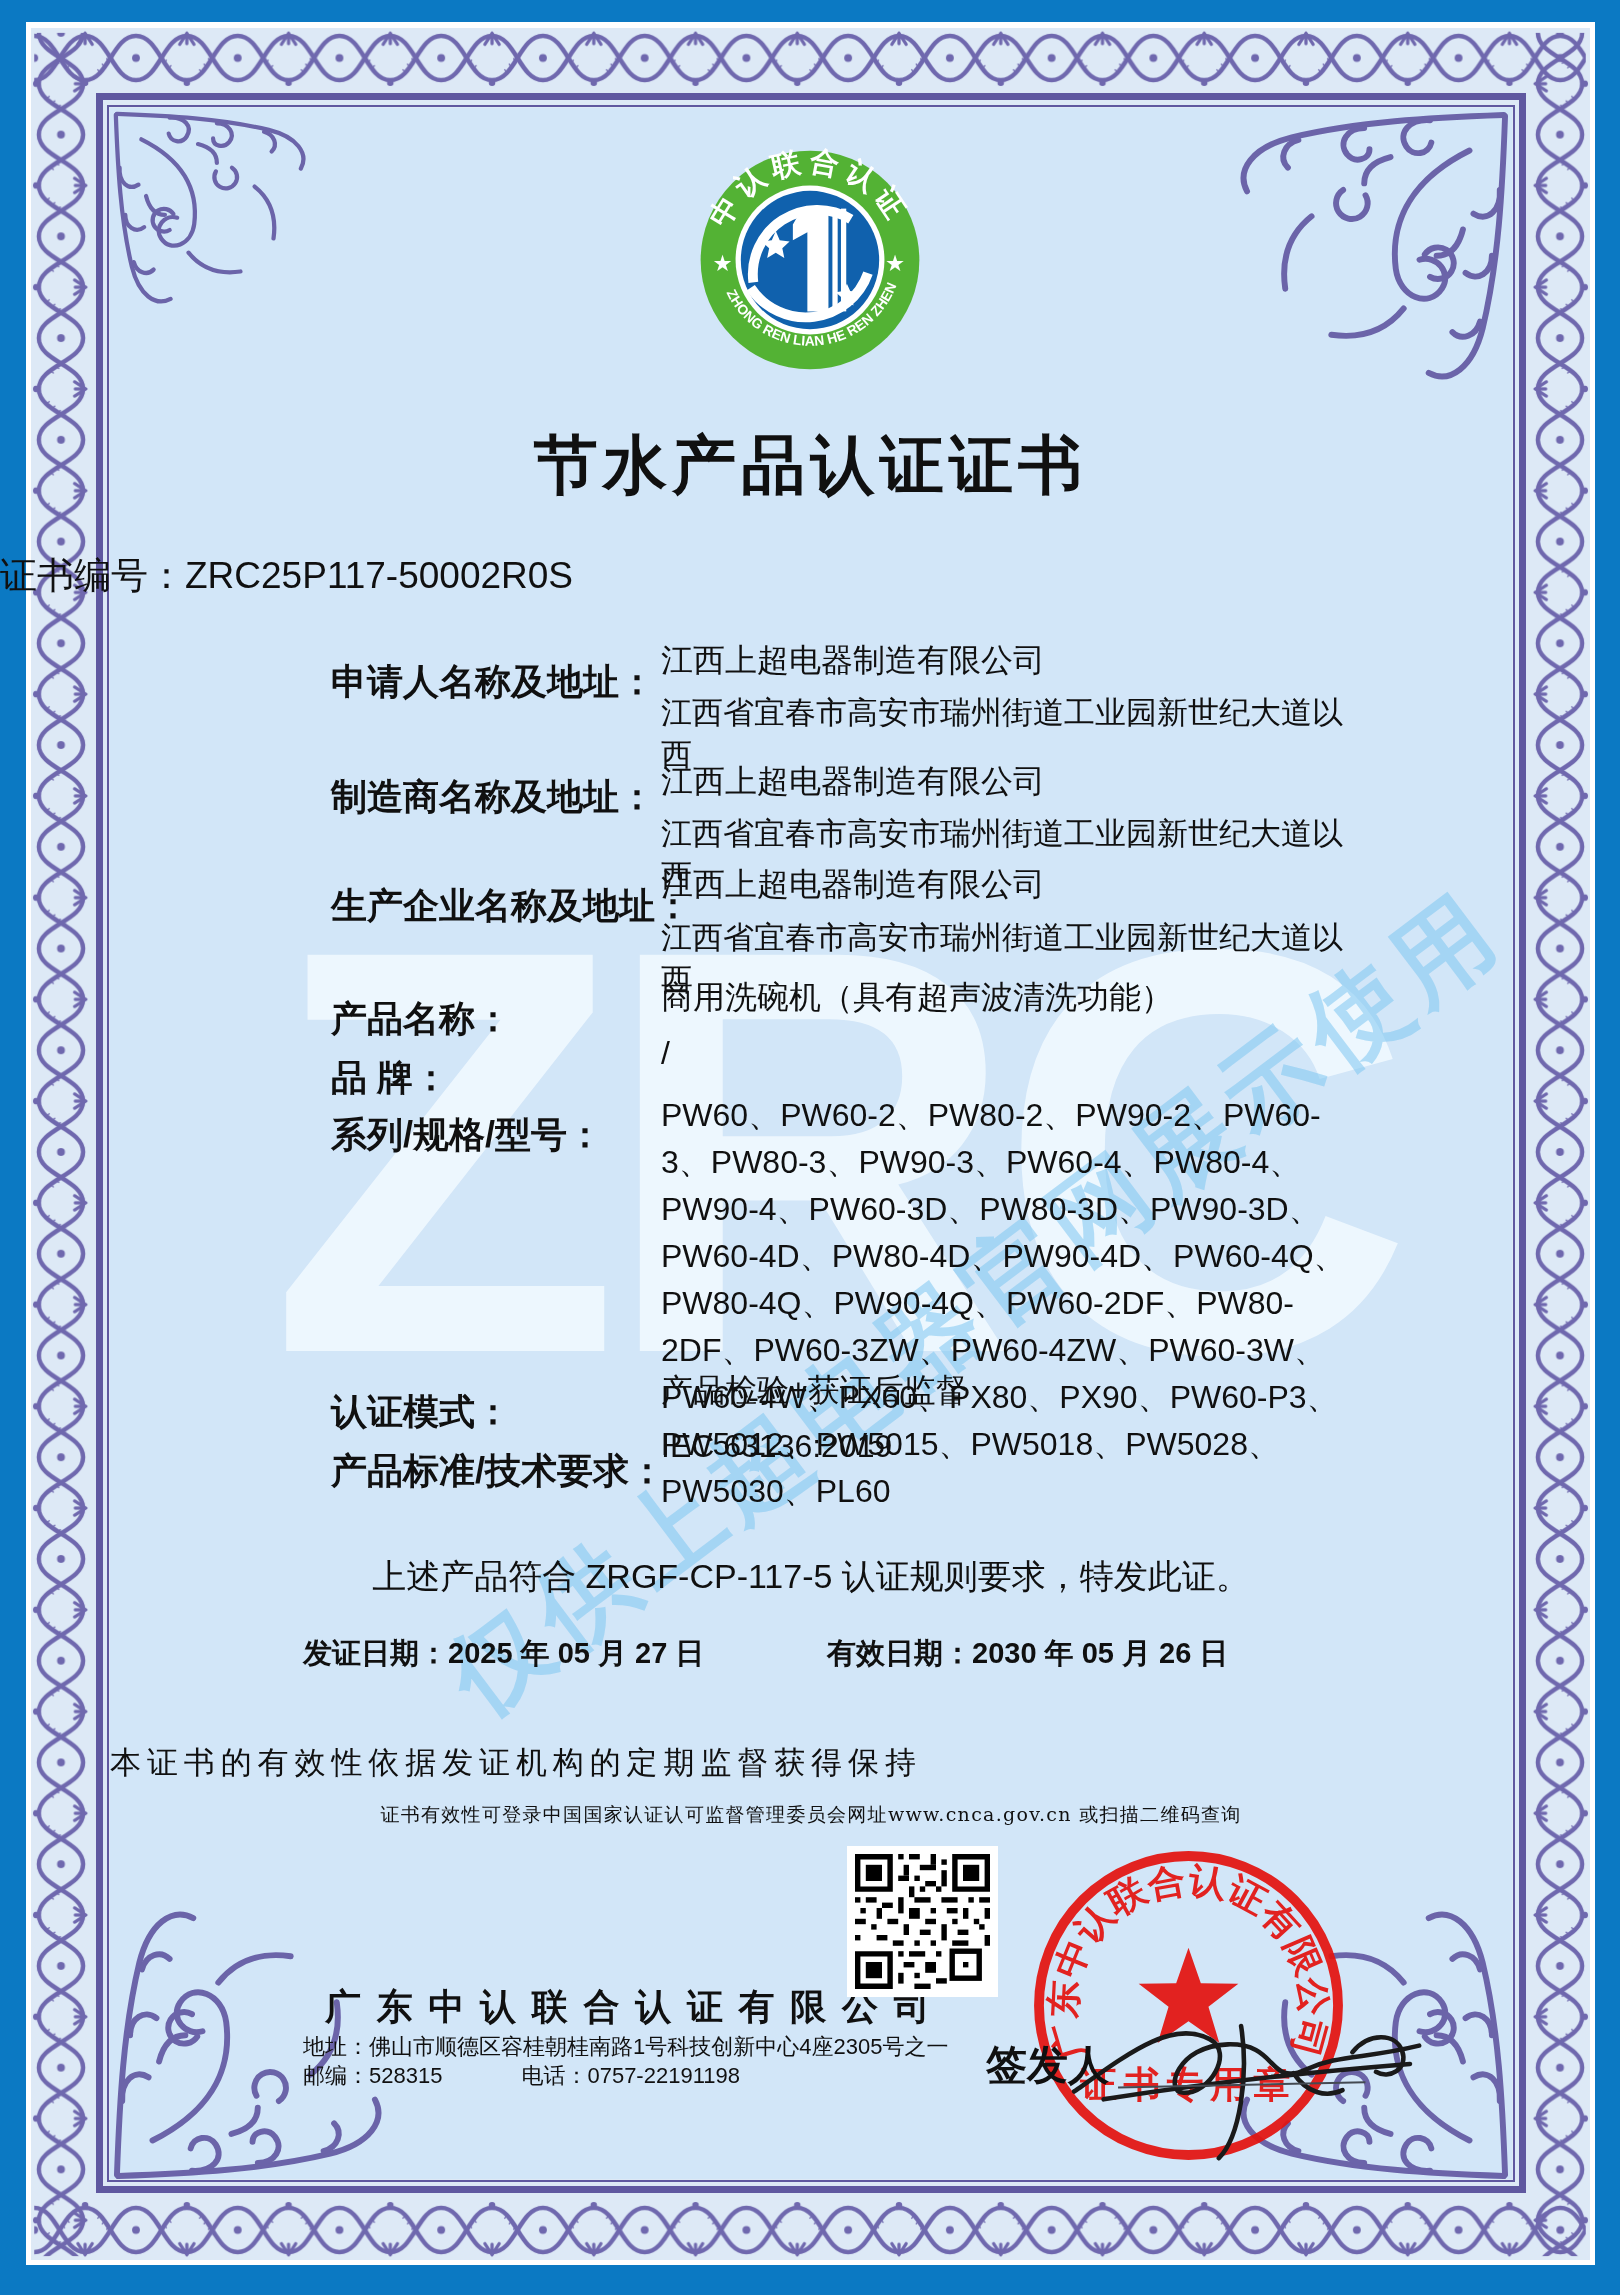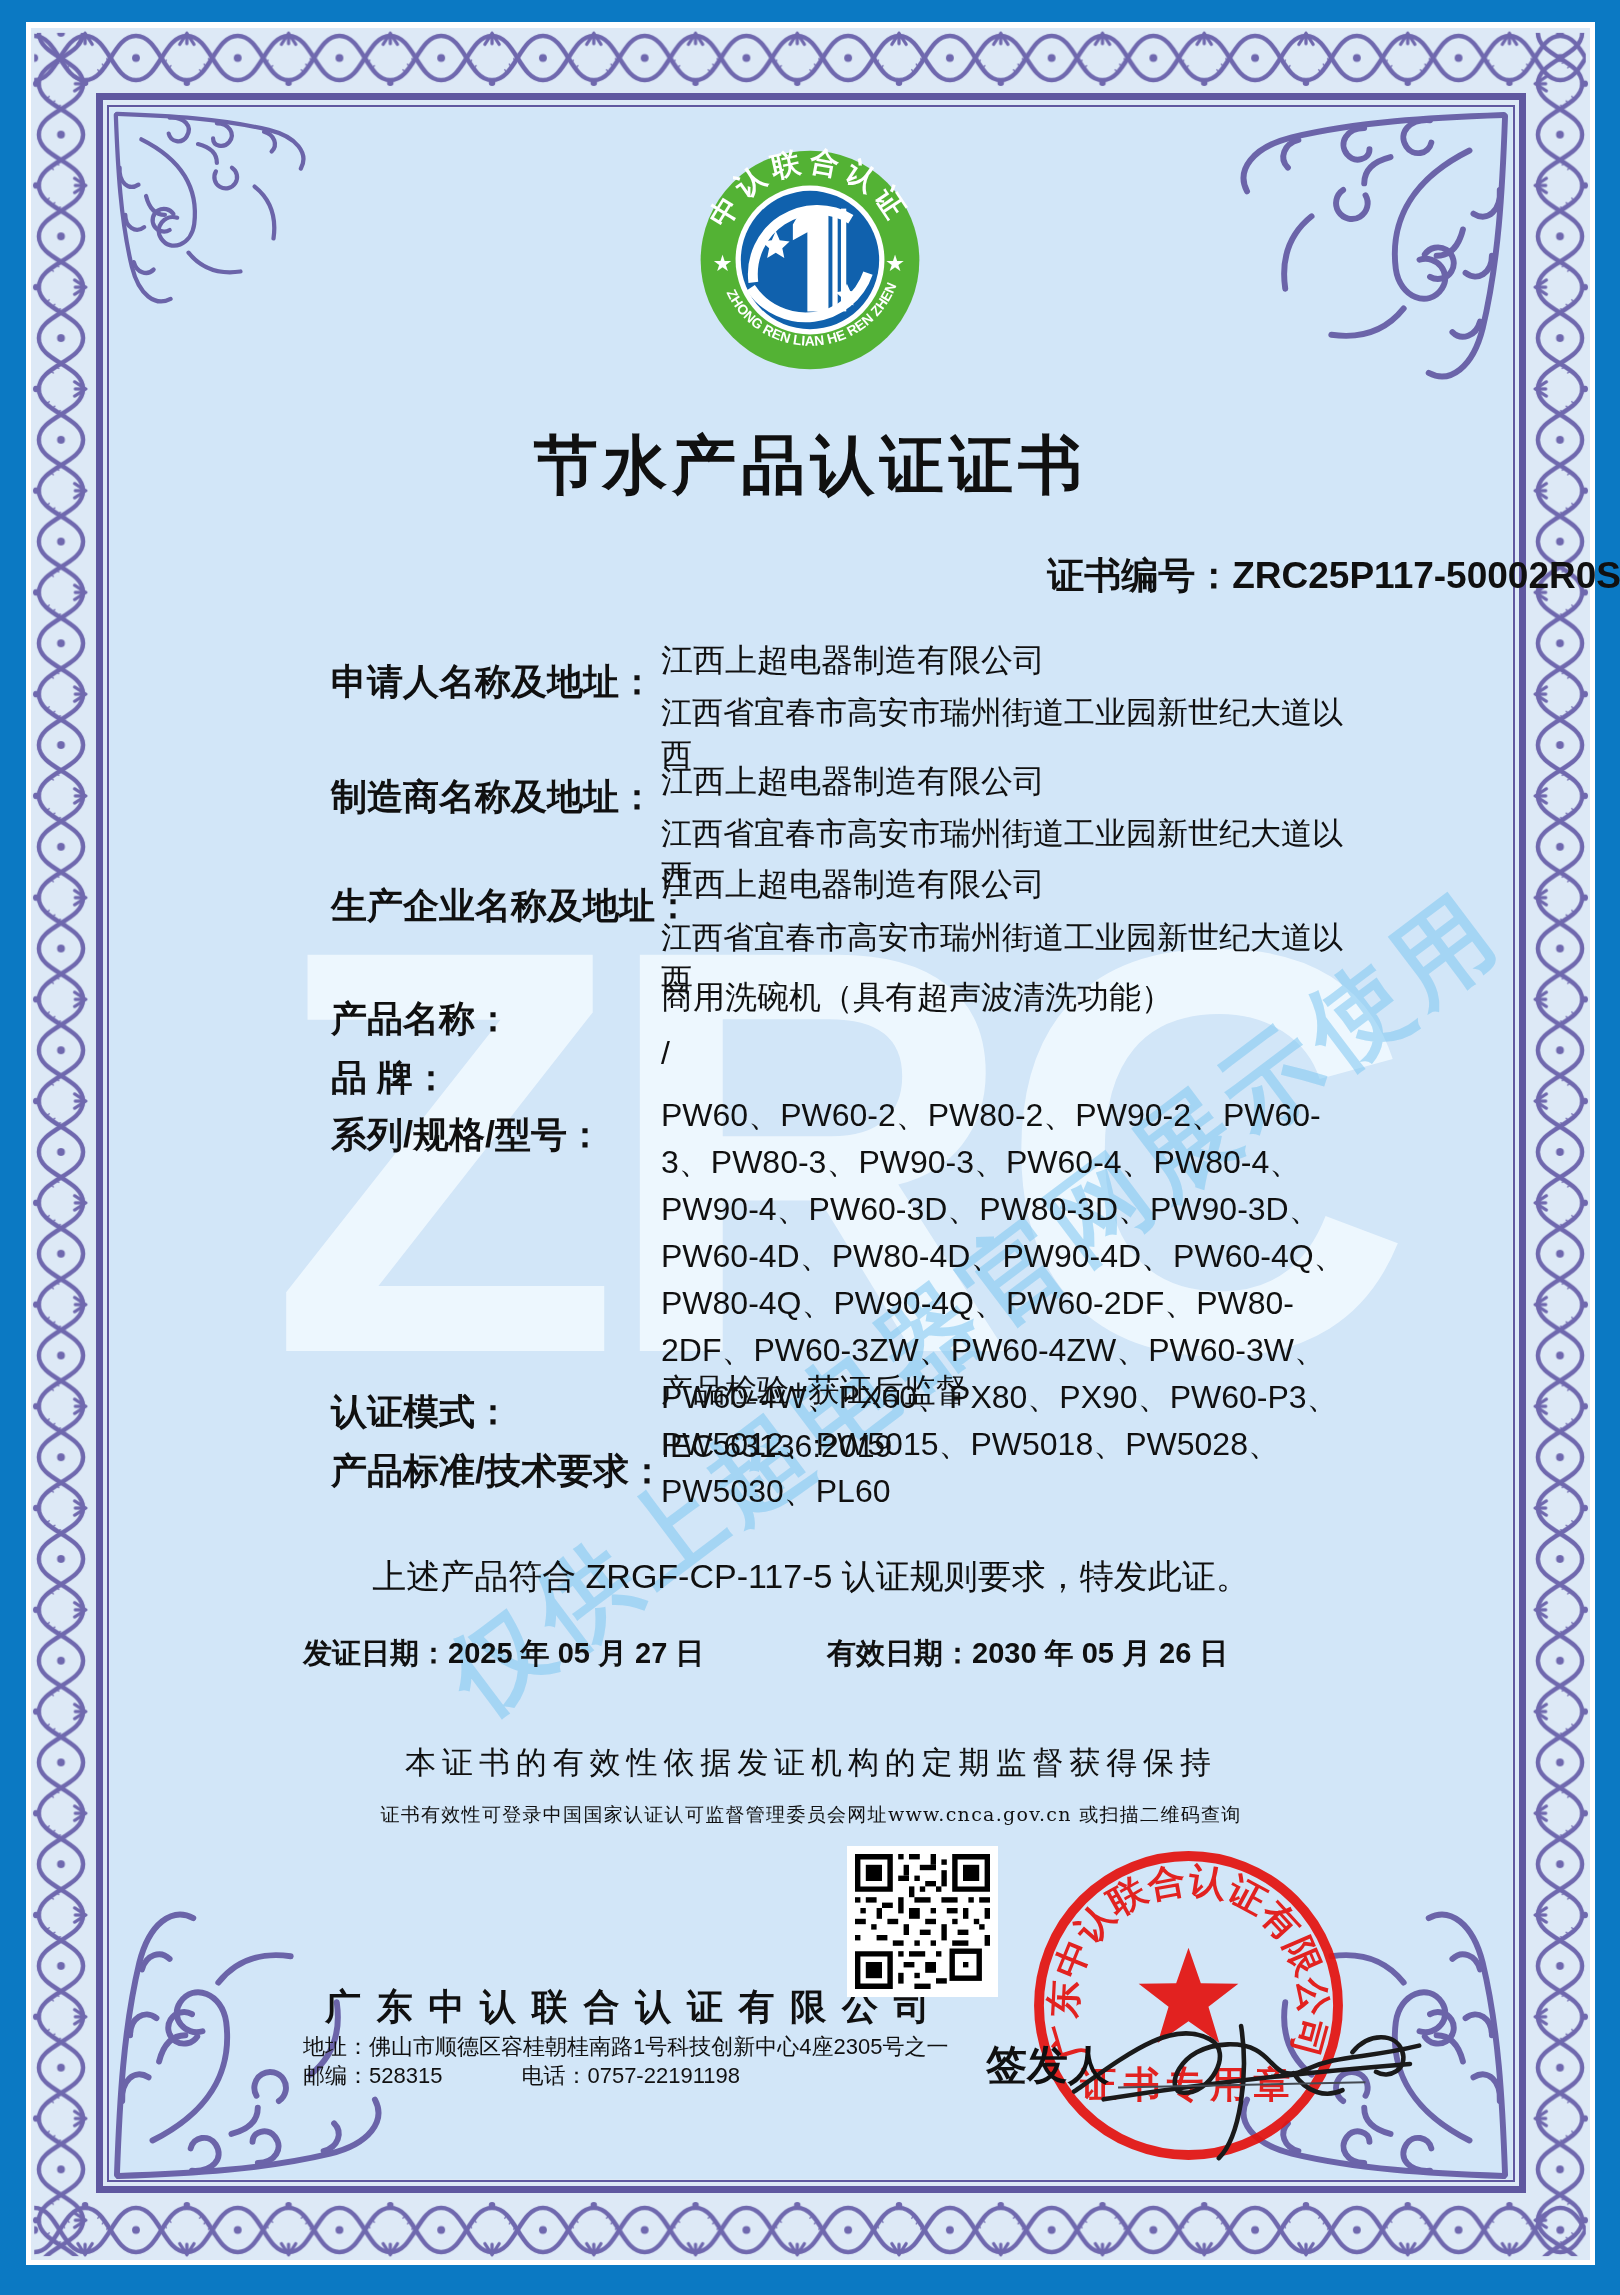--- a/index.html
+++ b/index.html
@@ -13,29 +13,29 @@
   .rule-inner{position:absolute;top:105px;left:107px;right:106px;bottom:113px;border:2.6px solid #5f58a0;z-index:3;}
   .content{position:absolute;top:108px;left:110px;right:109px;bottom:116px;background:#d2e6f8;z-index:2;}
   .flourish{position:absolute;z-index:4;}
   .wm-big{position:absolute;left:0;right:0;top:864px;text-align:center;font-size:576px;font-weight:700;
           letter-spacing:-19.6px;color:rgba(243,250,255,0.82);z-index:5;line-height:1;padding-left:42px;}
   .wm-diag{position:absolute;left:223px;top:1238px;width:1506px;text-align:center;font-size:98px;
            letter-spacing:9.2px;color:rgba(126,199,241,0.55);transform:rotate(-37deg);transform-origin:center;
            z-index:6;white-space:nowrap;font-weight:700;}
   .title{position:absolute;left:0;right:0;top:422px;text-align:center;font-size:64px;font-weight:700;
          letter-spacing:5.2px;z-index:10;}
-  .certline{position:absolute;left:0;right:0;top:551px;text-align:right;font-size:37px;font-weight:700;z-index:10;}
+  .certline{position:absolute;left:0;right:0;top:551px;text-align:left;font-size:37px;font-weight:400;z-index:10;}
   .flabel{position:absolute;left:331px;width:331px;font-size:36px;font-weight:700;z-index:10;white-space:nowrap;margin-top:19px;}
   .fvalue{position:absolute;left:661px;width:688px;font-size:32px;font-weight:400;z-index:10;}
   .faddr{position:absolute;left:661px;width:694px;font-size:31px;font-weight:400;z-index:10;}
   .models{line-height:47px;}
   .statement{position:absolute;left:110px;right:109px;top:1540px;text-align:center;font-size:34px;
              font-weight:400;z-index:10;margin-top:14px;}
   .dates{z-index:10;font-size:29px;font-weight:700;white-space:nowrap;}
-  .note1{position:absolute;left:110px;right:109px;top:1742px;text-align:center;font-size:31px;
+  .note1{position:absolute;left:110px;right:109px;top:1742px;font-size:31px;
          font-family:"DejaVu Serif","Liberation Serif",serif;letter-spacing:5.9px;z-index:10;}
   .note2{position:absolute;left:110px;right:109px;top:1802px;text-align:center;font-size:19px;
          font-family:"DejaVu Serif","Liberation Serif",serif;letter-spacing:1.3px;z-index:10;}
   .qr{position:absolute;left:847px;top:1846px;width:151px;height:151px;background:#ffffff;z-index:12;
       display:flex;align-items:center;justify-content:center;}
   .company{position:absolute;left:325px;top:1983px;font-size:36px;font-weight:700;letter-spacing:15.7px;
            z-index:10;white-space:nowrap;}
   .addrline{position:absolute;left:303px;top:2032px;font-size:22px;z-index:10;white-space:nowrap;}
   .postline{position:absolute;left:303px;top:2061px;font-size:22px;z-index:10;white-space:nowrap;}
   .signer{position:absolute;left:986px;top:2038px;font-size:41px;font-weight:700;z-index:16;white-space:nowrap;}

